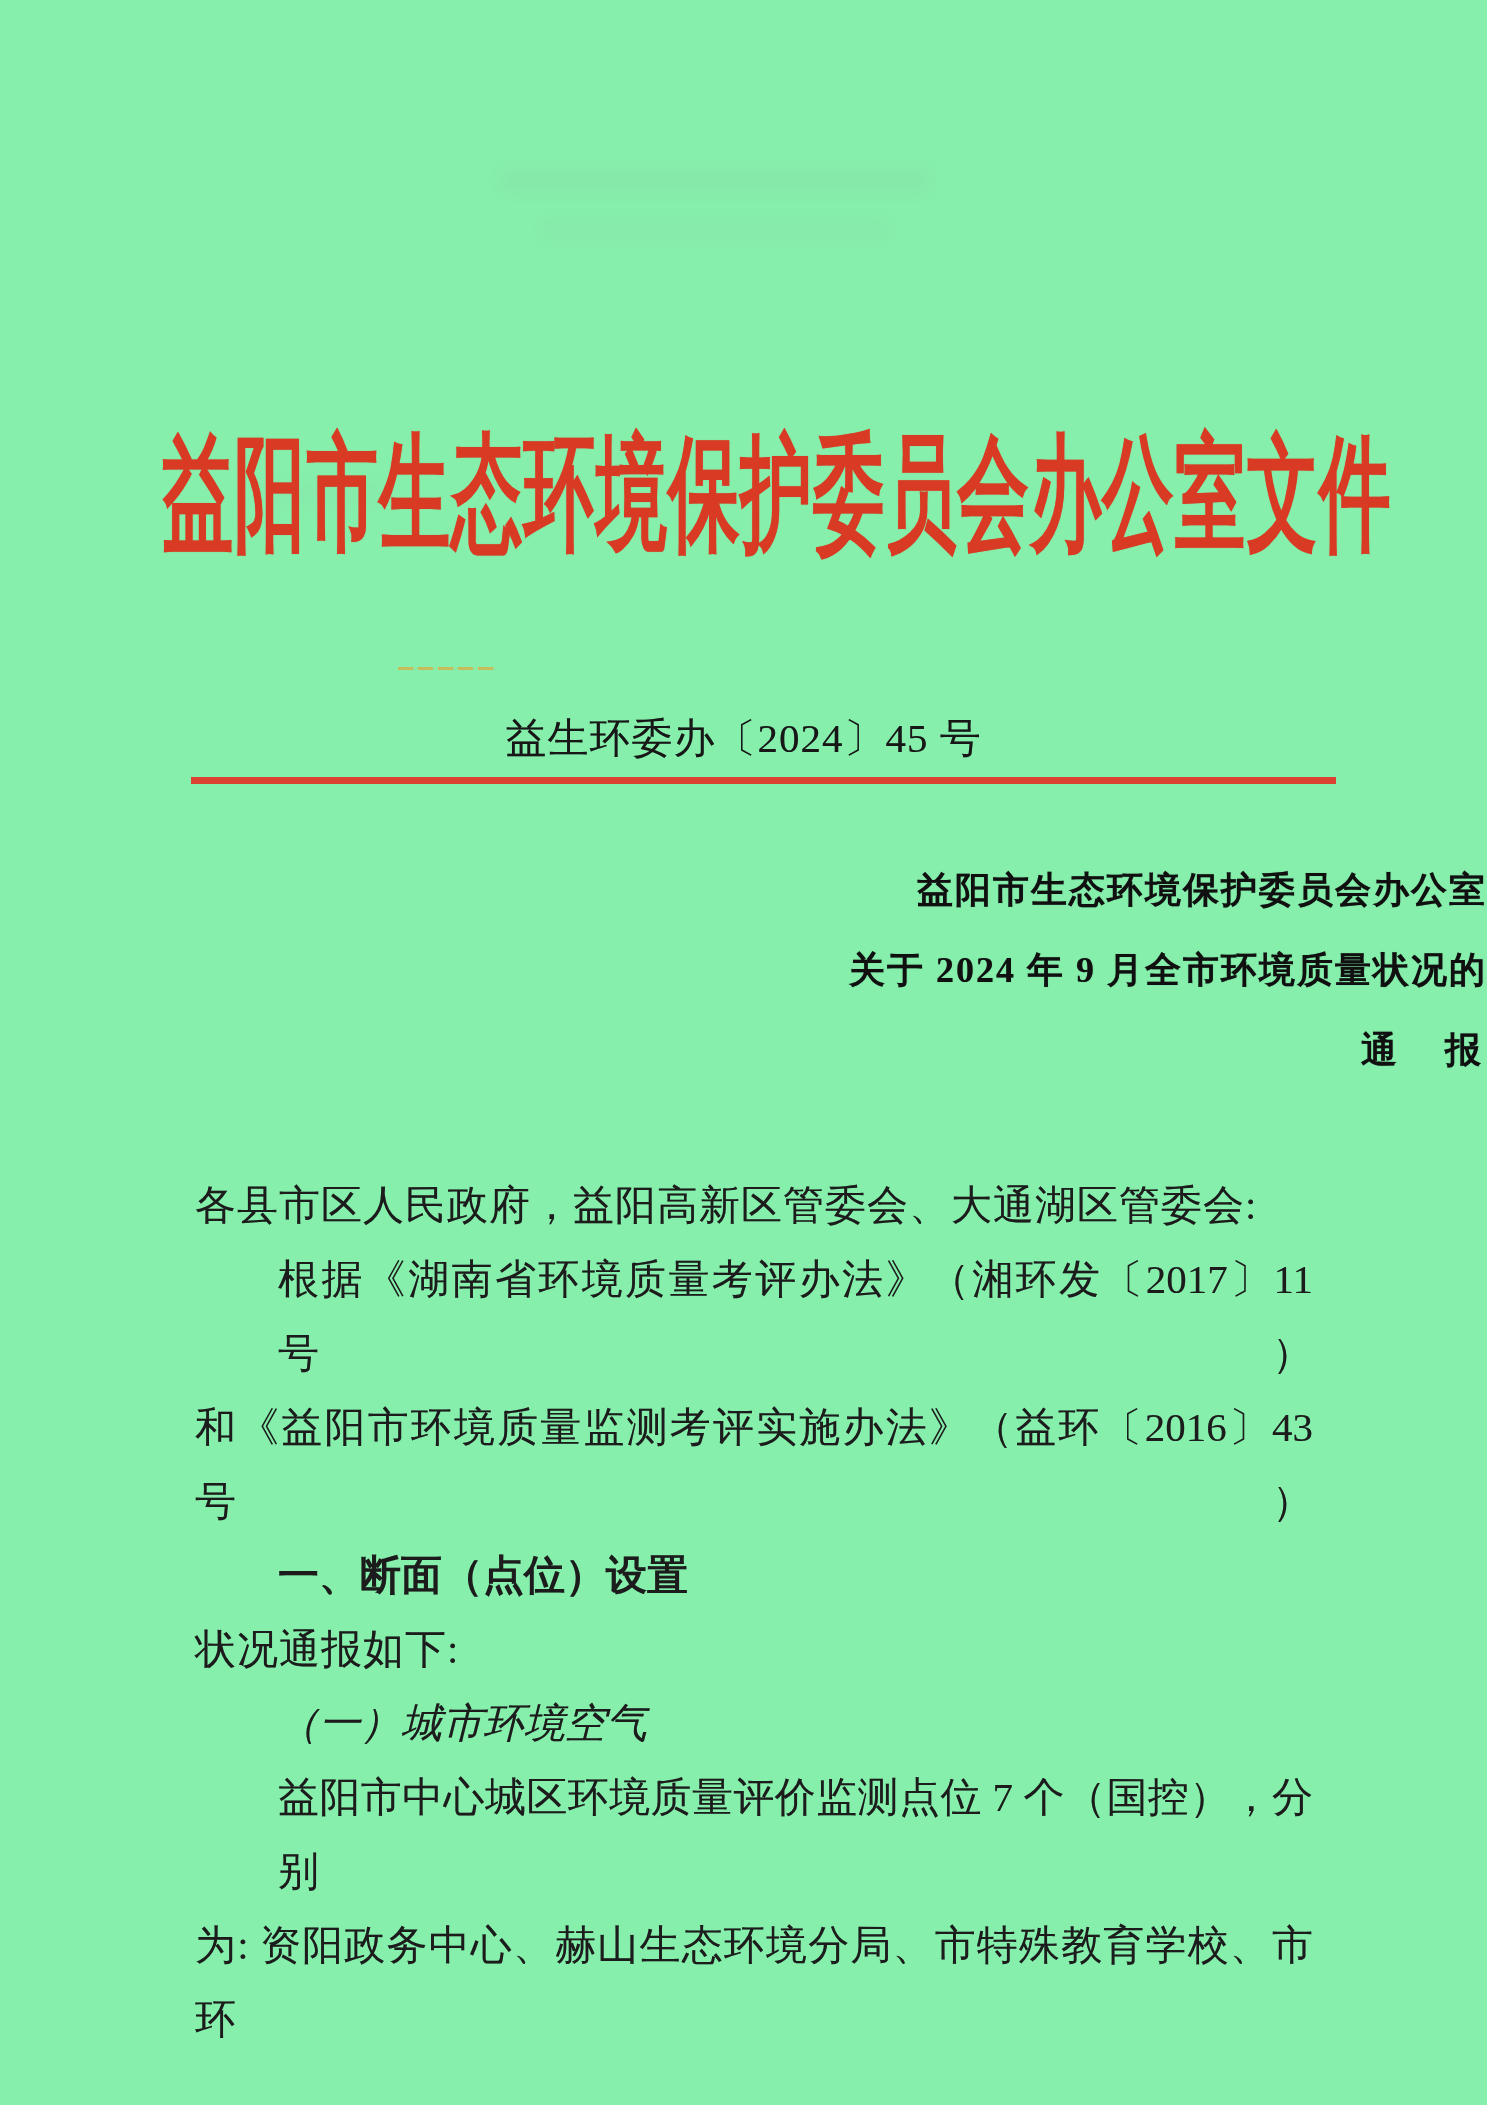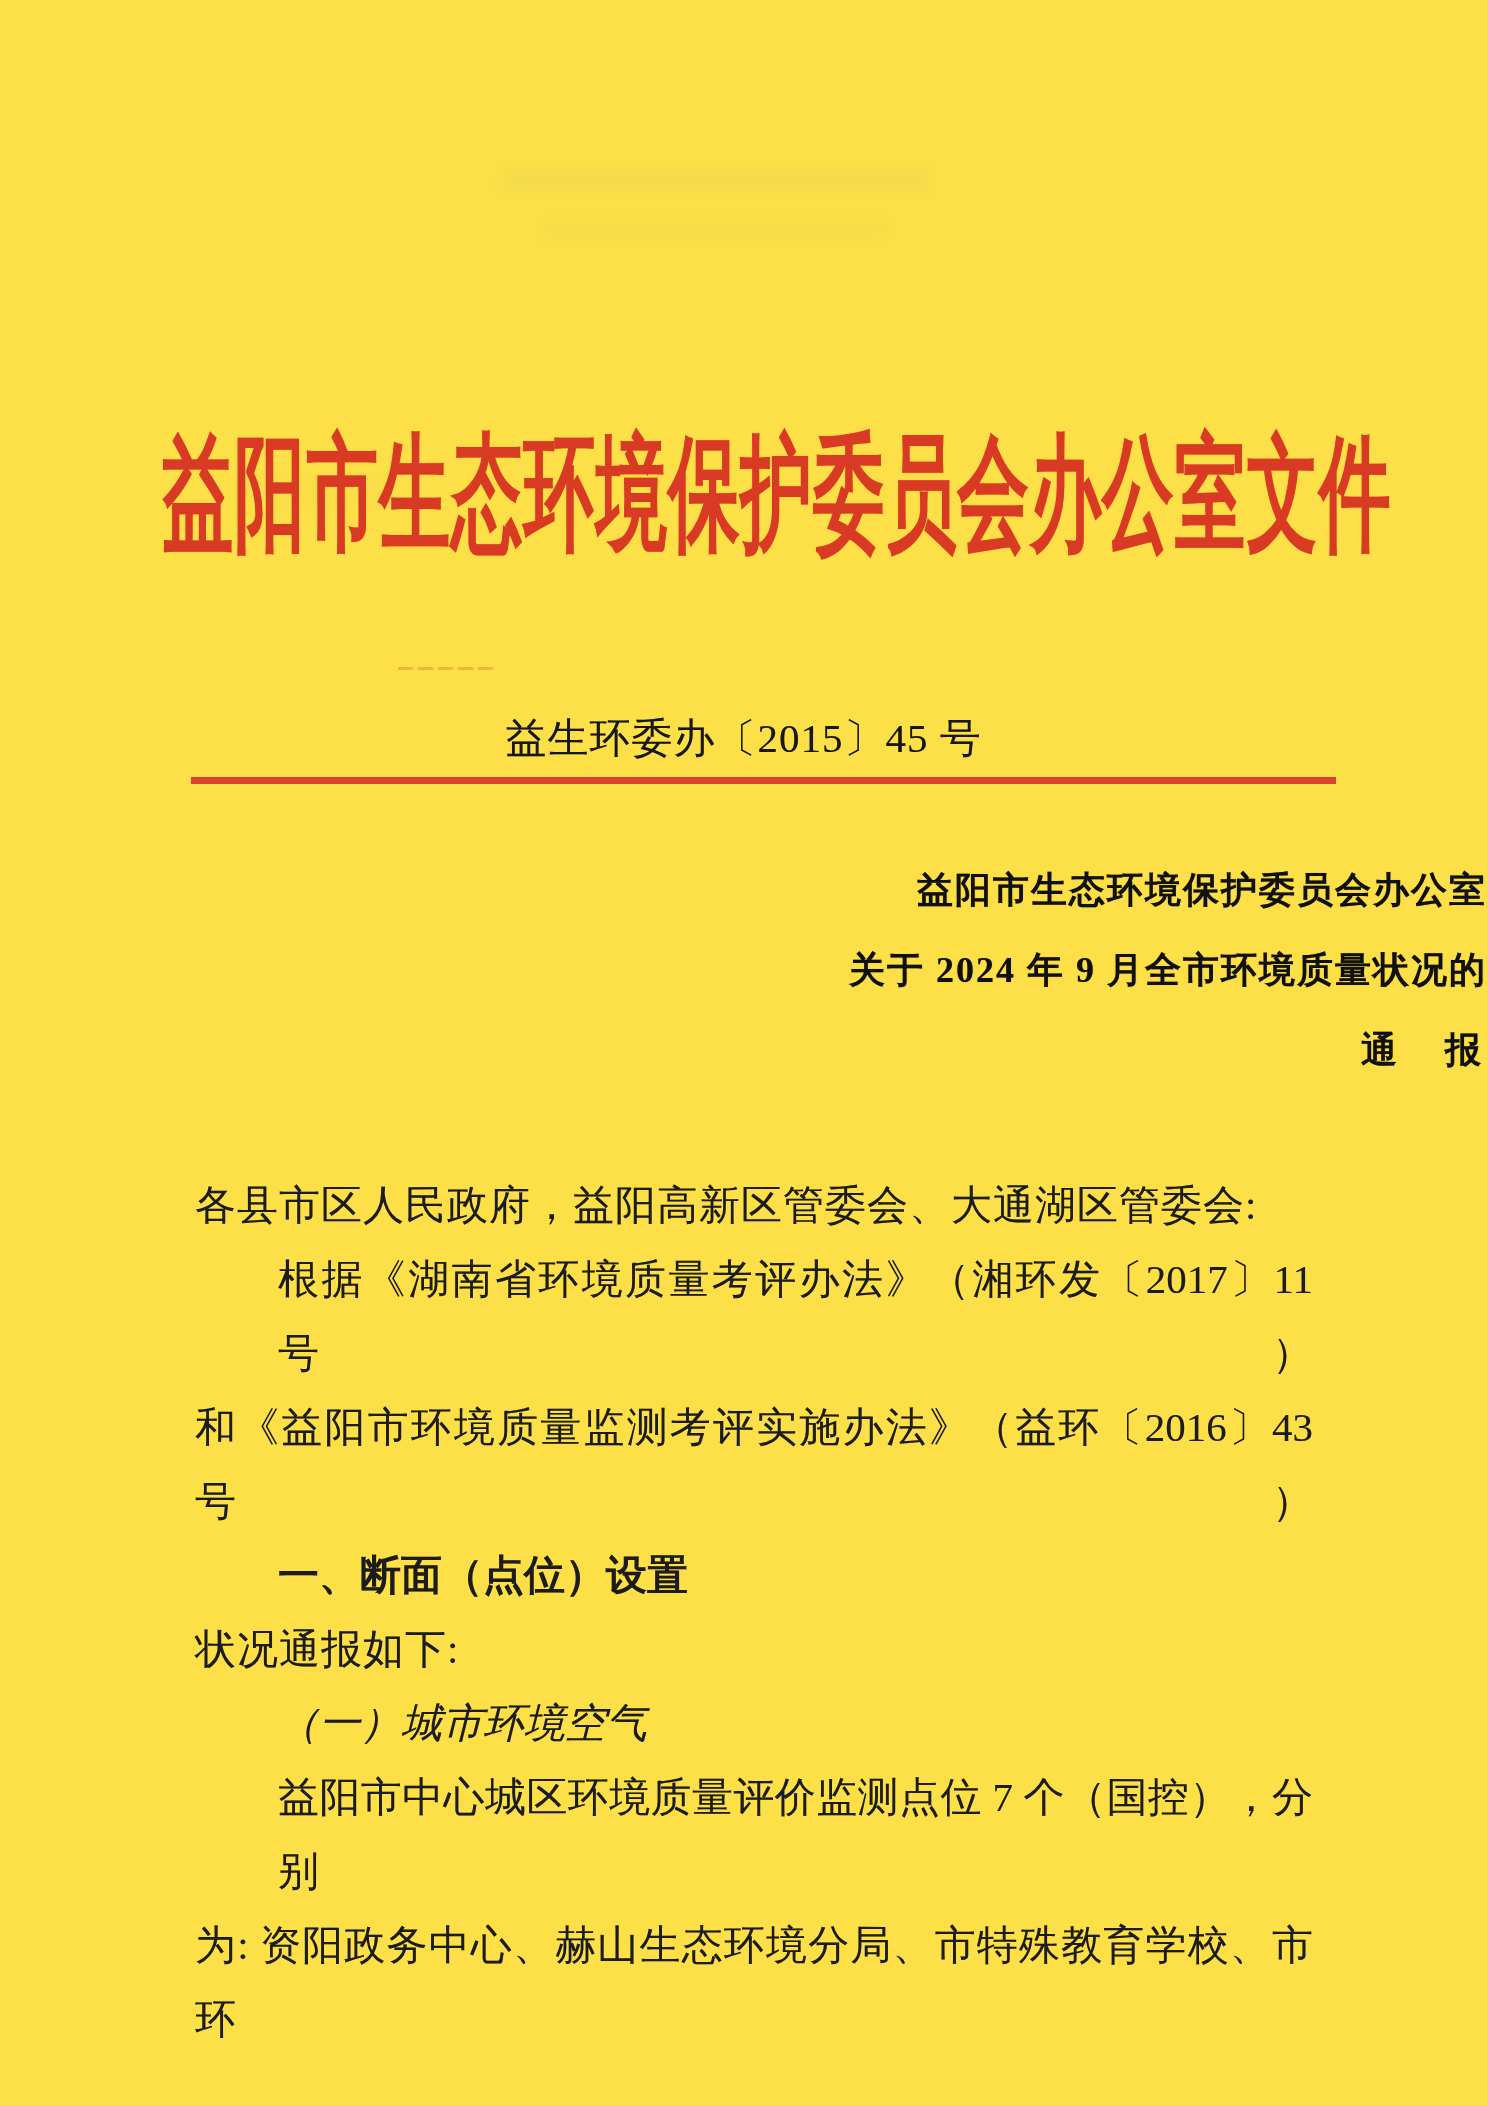--- a/index.html
+++ b/index.html
@@ -5,21 +5,21 @@
   html, body {
     margin: 0;
     padding: 0;
     background: #e8e8e8;
   }
   .page {
     position: relative;
     width: 1487px;
     height: 2105px;
     margin: 0 auto;
-    background: #fde047;
+    background: #86efac;
     overflow: hidden;
     font-family: "Liberation Serif", "DejaVu Serif", serif;
     color: #1f1f1f;
   }
 
   
   .ghost {
     position: absolute;
     background: #83838c;
     filter: blur(7px);
@@ -139,21 +139,21 @@
 <div class="page">
 
   <div class="ghost ghost-1"></div>
   <div class="ghost ghost-2"></div>
   <div class="ghost ghost-3"></div>
 
   <div class="banner">益阳市生态环境保护委员会办公室文件</div>
 
   <div class="artifact-line"></div>
 
-  <div class="doc-number">益生环委办〔2015〕45 号</div>
+  <div class="doc-number">益生环委办〔2024〕45 号</div>
 
   <div class="red-line"></div>
 
   <div class="title">
     <div class="t-line">益阳市生态环境保护委员会办公室</div>
     <div class="t-line">关于 2024 年 9 月全市环境质量状况的</div>
     <div class="t-line final">通　报</div>
   </div>
 
   <div class="body-block">

